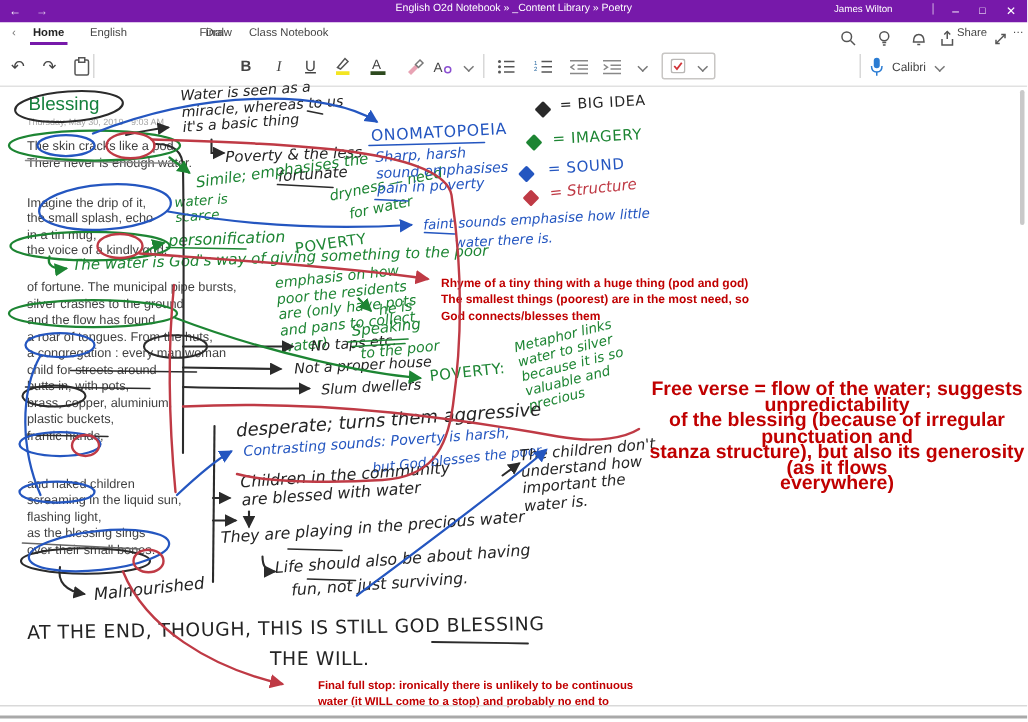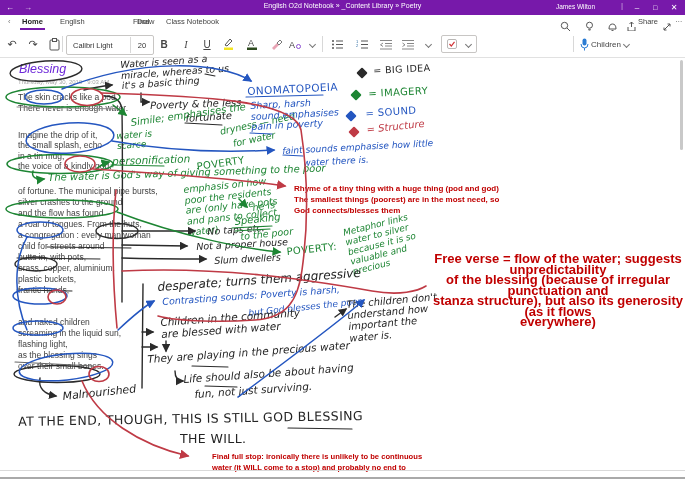--- a/index.html
+++ b/index.html
@@ -18,21 +18,21 @@
   .sep{position:absolute;top:5px;width:1px;height:16px;background:#d8d8d8;}
   .chev{width:4px;height:4px;border-right:1.1px solid #777;border-bottom:1.1px solid #777;
         transform:rotate(45deg);display:inline-block;}
   .fontbox{position:absolute;left:66px;top:4px;width:86px;height:18px;border:1px solid #c8c6c4;border-radius:2px;
            display:flex;align-items:center;font-size:7.5px;color:#333;}
   .stylebox{position:absolute;left:479px;top:4px;width:90px;height:18px;border:1px solid #c8c6c4;border-radius:2px;
             display:flex;align-items:center;justify-content:space-between;padding:0 6px;box-sizing:border-box;}
   .tagbox{position:absolute;left:441px;top:4px;width:36px;height:18px;border:1px solid #c8c6c4;border-radius:2px;
           display:flex;align-items:center;justify-content:space-around;box-sizing:border-box;}
   
-  .pg-title{position:absolute;left:19px;top:62px;font-size:12.5px;color:#6d28d9;font-weight:300;font-style:italic;}
+  .pg-title{position:absolute;left:19px;top:62px;font-size:12.5px;color:#15803d;font-weight:300;}
   .pg-date{position:absolute;left:18px;top:79px;font-size:6px;color:#a6a6a6;}
   .stanza{position:absolute;left:18px;font-size:8.5px;color:#3f3f3f;}
   .stanza div{line-height:11px;white-space:nowrap;}
   .st2 div{line-height:10.4px;}
   .hw{position:absolute;font-family:"DejaVu Sans",sans-serif;font-style:italic;white-space:pre-line;
       line-height:1.12;transform-origin:left top;}
   .k{color:#242424;} .g{color:#1d8533;} .b{color:#2456c0;} .r{color:#bf3a45;}
   .typed{position:absolute;font-family:"Liberation Sans",sans-serif;font-weight:bold;color:#c00000;
          white-space:pre-line;line-height:11px;font-size:8px;}
   .caps{font-style:normal;font-weight:500;letter-spacing:.4px;}
@@ -100,25 +100,20 @@
   <div class="toolbar">
     <div class="ti" style="left:4px;width:16px;font-size:11px;">↶</div>
     <div class="ti" style="left:25px;width:16px;font-size:11px;">↷</div>
     <div class="ti" style="left:47px;width:14px;">
       <svg width="11" height="13">
           <rect x="1" y="2" width="9" height="10" rx="1" fill="none" stroke="#555" stroke-width="1"></rect>
           <rect x="3.5" y="0.5" width="4" height="3" fill="#fff" stroke="#555" stroke-width="1"></rect>
         </svg>
       </div>
     <div class="sep" style="left:62px;"></div>
-    <div class="fontbox">
-      <span style="padding-left:6px;flex:1;">Calibri Light</span>
-      <span style="width:1px;height:16px;background:#d8d8d8;"></span>
-      <span style="width:22px;text-align:center;">20</span>
-    </div>
     <div class="ti" style="left:156px;width:16px;font-weight:bold;font-size:10px;">B</div>
     <div class="ti" style="left:178px;width:16px;font-style:italic;font-family:'Liberation Serif',serif;font-size:10px;">I</div>
     <div class="ti" style="left:199px;width:16px;text-decoration:underline;font-size:10px;">U</div>
     <div class="ti" style="left:220px;width:17px;">
       <svg width="13" height="14">
           <path d="M3 8 L8 2 L10 4 L5 9 Z" fill="none" stroke="#555" stroke-width="1"></path>
           <rect x="2" y="10.5" width="9" height="2.5" fill="#f3e522"></rect>
         </svg>
       </div>
     <div class="ti" style="left:244px;width:16px;">
@@ -191,21 +186,21 @@
       <span class="chev"></span>
     </div>
     <div class="sep" style="left:573px;"></div>
     <div class="ti" style="left:578px;width:12px;">
       <svg width="9" height="13">
           <rect x="2.5" y="0.5" width="4" height="7" rx="2" fill="#2b7cd3"></rect>
           <path d="M1 6 Q1 10 4.5 10 Q8 10 8 6" fill="none" stroke="#2b7cd3" stroke-width="1"></path>
           <line x1="4.5" y1="10" x2="4.5" y2="12.5" stroke="#2b7cd3" stroke-width="1"></line>
         </svg>
       </div>
-    <div class="ti" style="left:590px;width:32px;font-size:8px;">Children</div>
+    <div class="ti" style="left:590px;width:32px;font-size:8px;">Calibri</div>
     <div class="ti" style="left:620px;width:12px;">
         <span class="chev"></span>
       </div>
   </div>
 
   <div>
     <div class="pg-title">Blessing</div>
     <div class="pg-date">
       <span>Thursday, May 30, 2019</span>&nbsp;&nbsp;&nbsp;<span>9:03 AM</span>
     </div>

